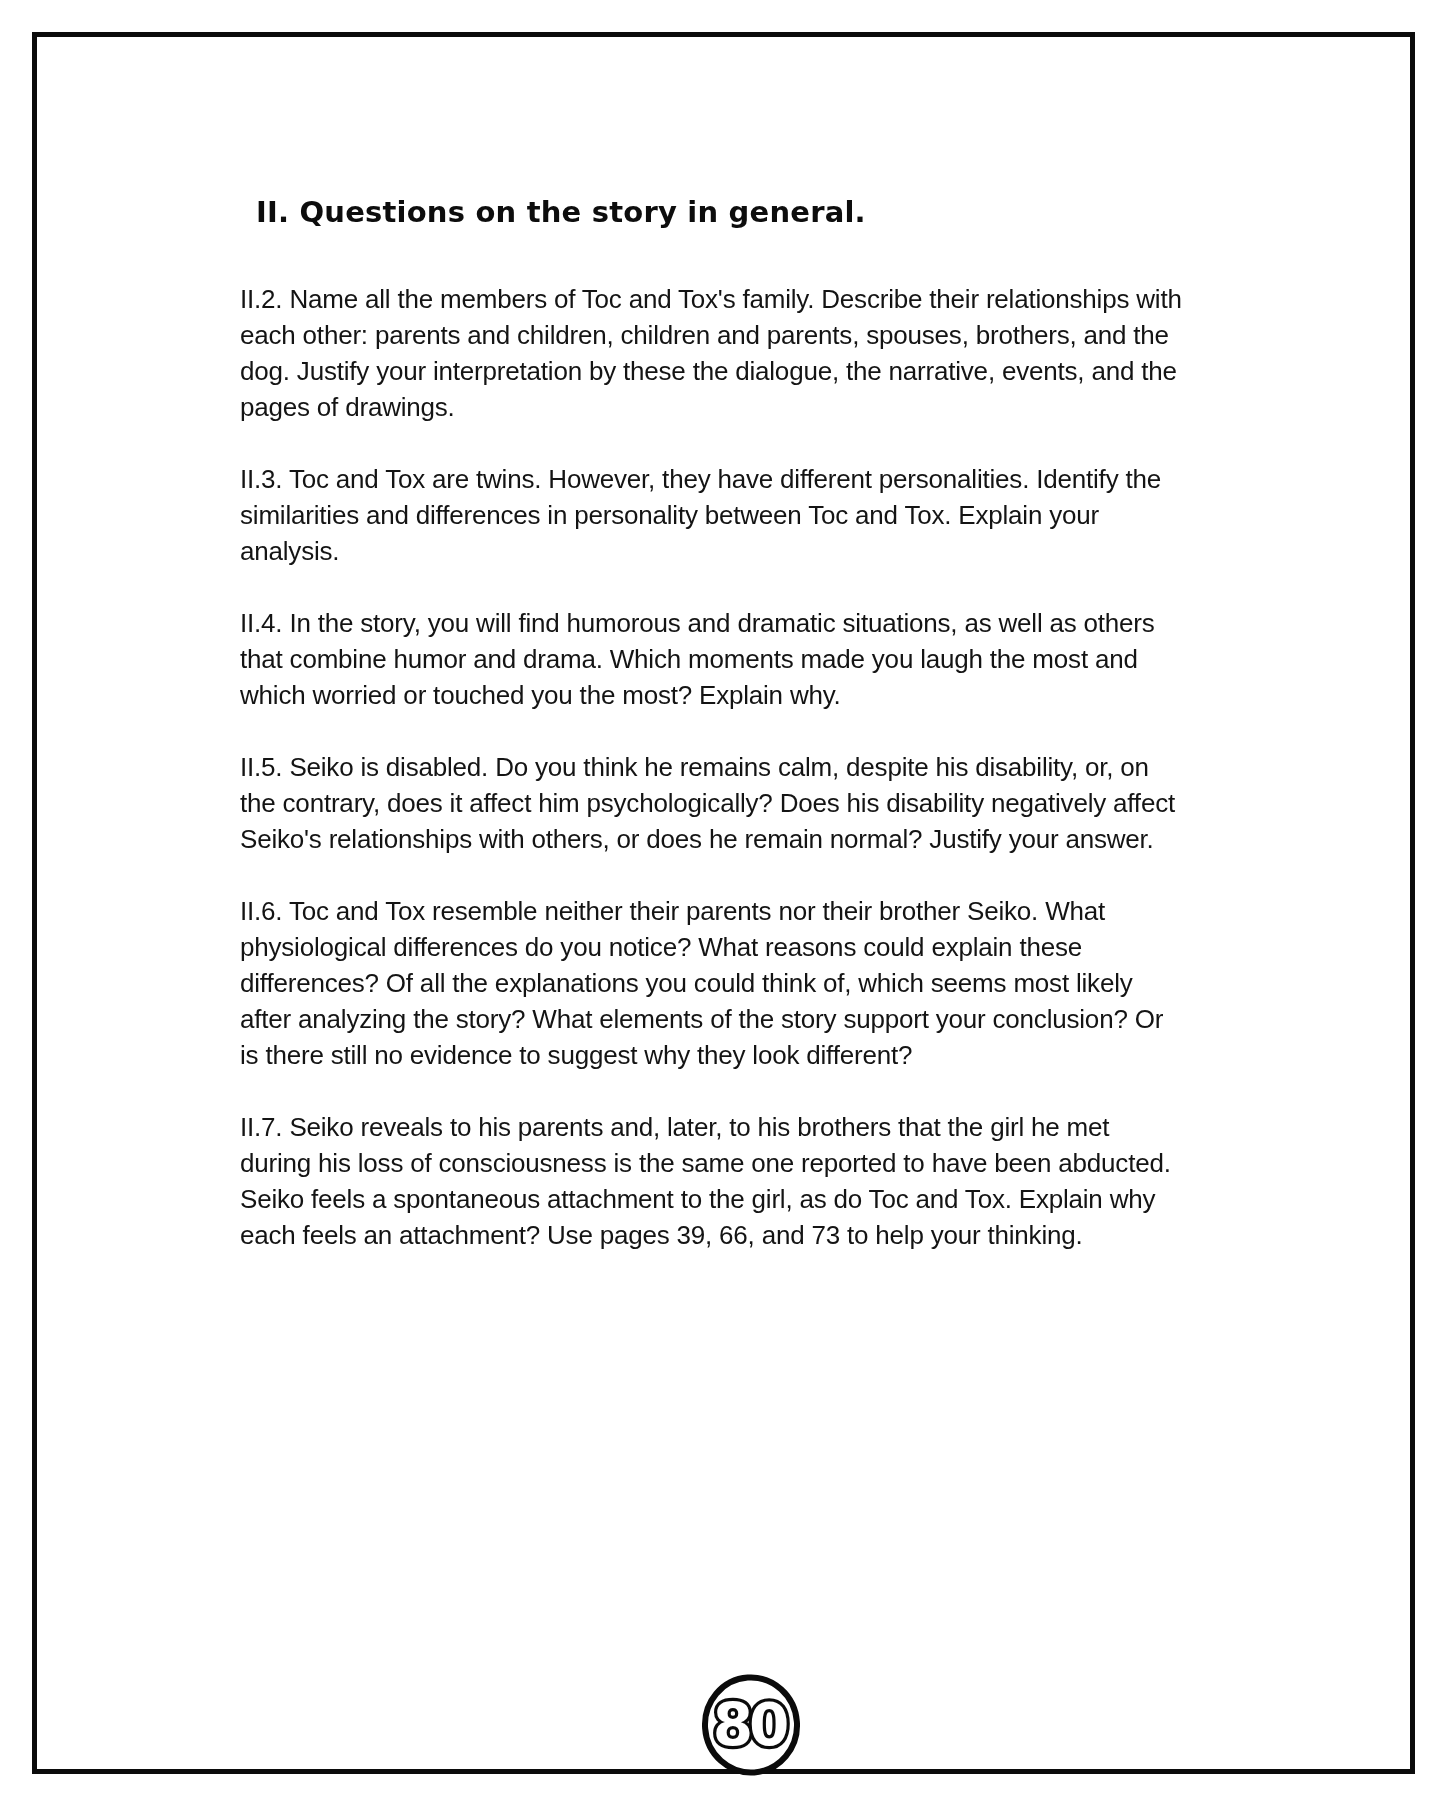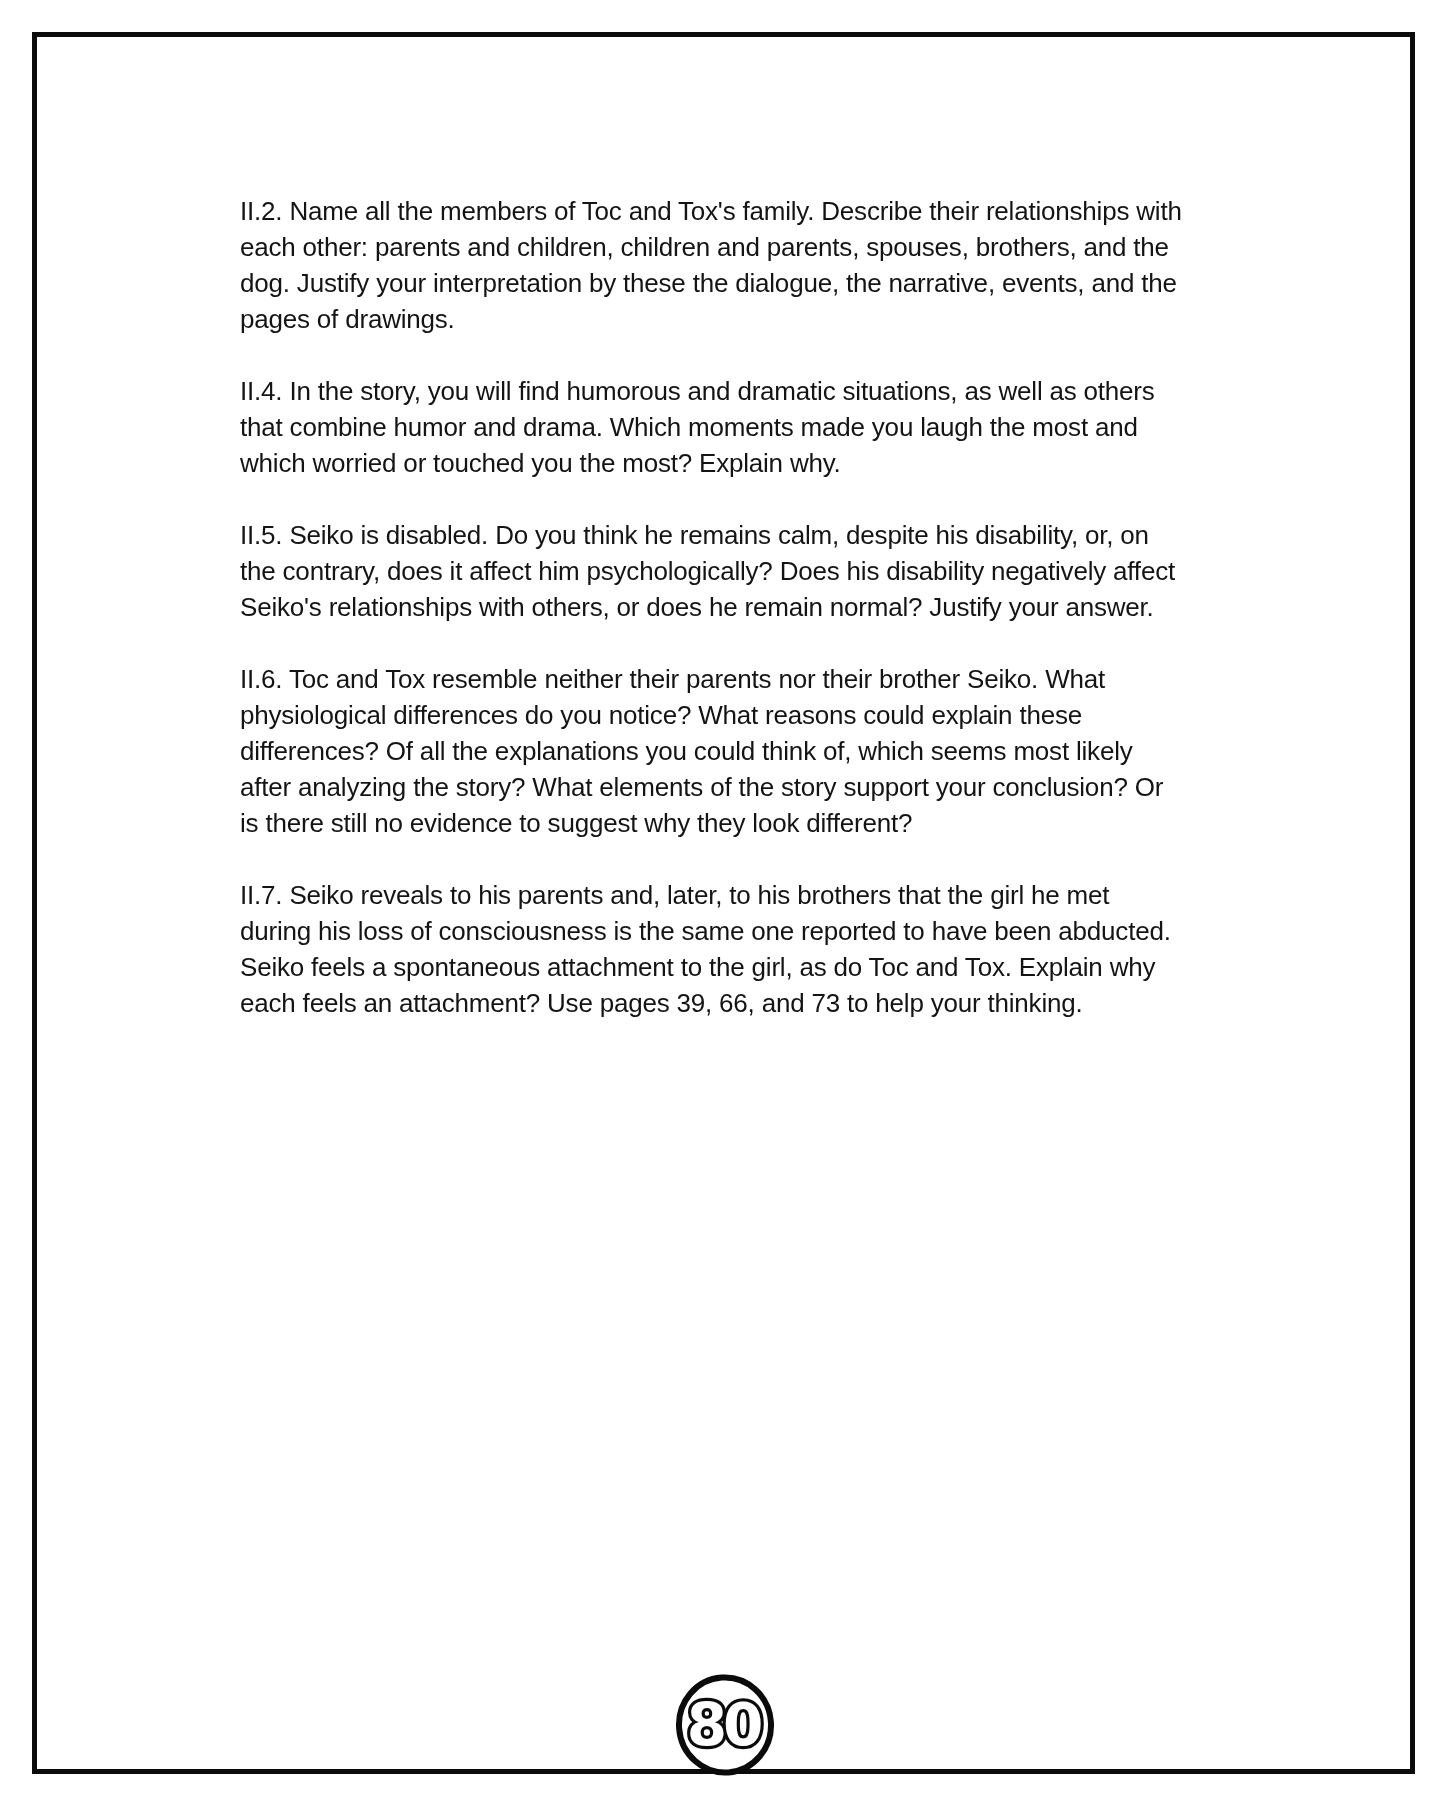--- a/index.html
+++ b/index.html
@@ -45,21 +45,21 @@
     line-height: 36px;
     letter-spacing: -0.2px;
     margin: 0 0 36px 0;
     color: #141414;
   }
   .qnum {
     display: inline;
   }
   .page-badge {
     position: absolute;
-    left: 674px;
+    left: 700px;
     top: 1674px;
     width: 102px;
     height: 102px;
     z-index: 2;
   }
   .page-badge svg {
     display: block;
     width: 100%;
     height: 100%;
   }
@@ -69,24 +69,26 @@
     font-size: 58px;
     letter-spacing: -4px;
   }
 </style>
 </head>
 <body>
 
 <div class="frame">
   <div class="content">
 
+    <h1 class="doc-title">II. Questions on the story in general.</h1>
 
 
     <p class="question"><span class="qnum">II.2.</span> <span>Name all the members of Toc and Tox's family. Describe their relationships with each other: parents and children, children and parents, spouses, brothers, and the dog. Justify your interpretation by these the dialogue, the narrative, events, and the pages of drawings.</span></p>
 
+    <p class="question"><span class="qnum">II.3.</span> <span>Toc and Tox are twins. However, they have different personalities. Identify the similarities and differences in personality between Toc and Tox. Explain your analysis.</span></p>
 
     <p class="question"><span class="qnum">II.4.</span> <span>In the story, you will find humorous and dramatic situations, as well as others that combine humor and drama. Which moments made you laugh the most and which worried or touched you the most? Explain why.</span></p>
 
     <p class="question"><span class="qnum">II.5.</span> <span>Seiko is disabled. Do you think he remains calm, despite his disability, or, on the contrary, does it affect him psychologically? Does his disability negatively affect Seiko's relationships with others, or does he remain normal? Justify your answer.</span></p>
 
     <p class="question"><span class="qnum">II.6.</span> <span>Toc and Tox resemble neither their parents nor their brother Seiko. What physiological differences do you notice? What reasons could explain these differences? Of all the explanations you could think of, which seems most likely after analyzing the story? What elements of the story support your conclusion? Or is there still no evidence to suggest why they look different?</span></p>
 
     <p class="question"><span class="qnum">II.7.</span> <span>Seiko reveals to his parents and, later, to his brothers that the girl he met during his loss of consciousness is the same one reported to have been abducted. Seiko feels a spontaneous attachment to the girl, as do Toc and Tox. Explain why each feels an attachment? Use pages 39, 66, and 73 to help your thinking.</span></p>
 
 

